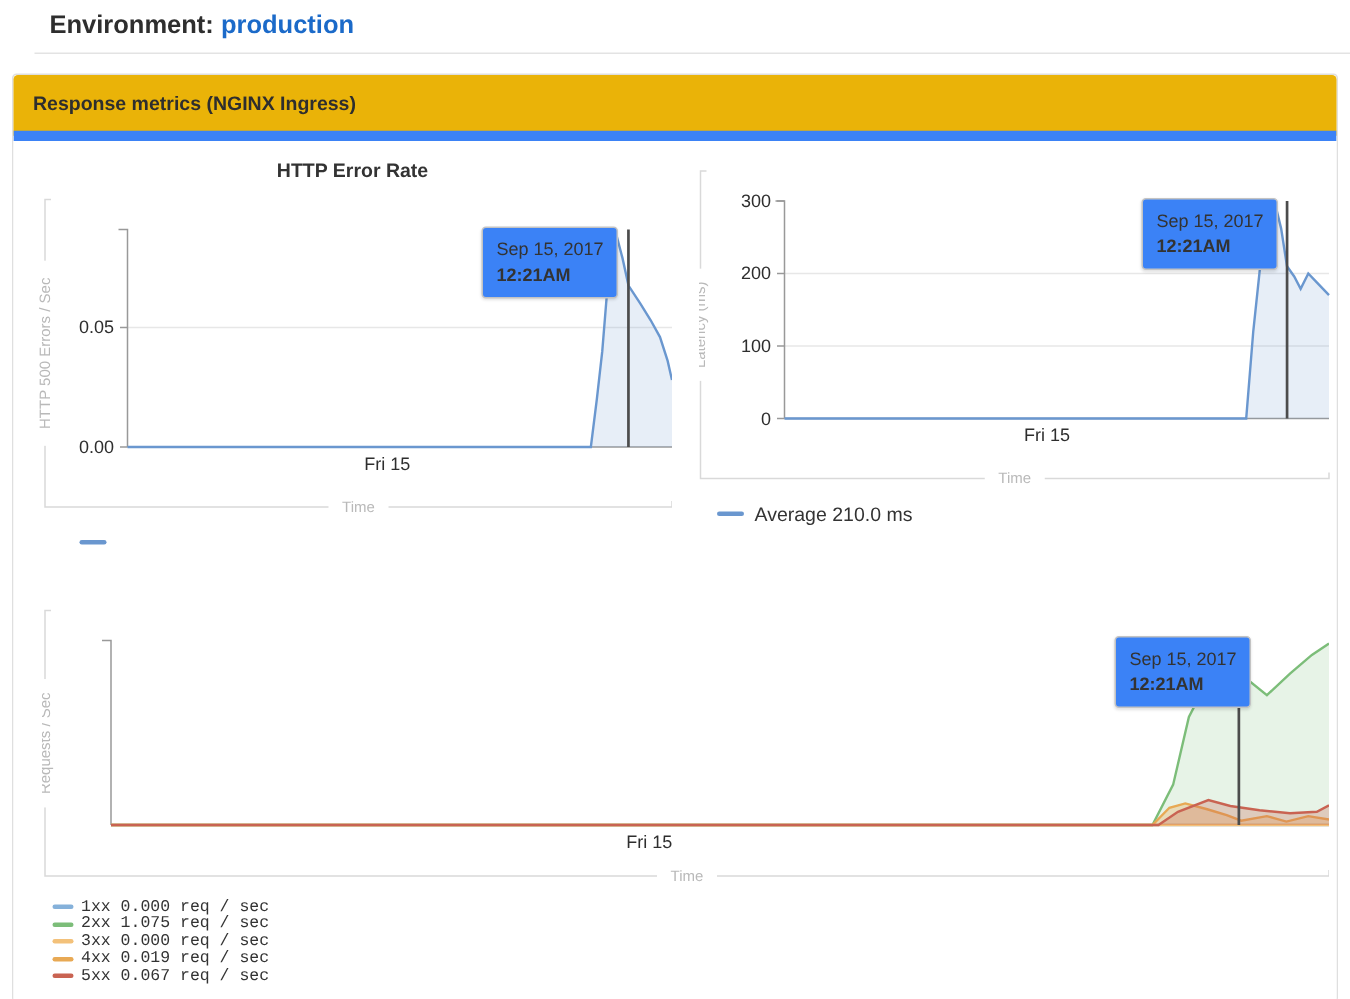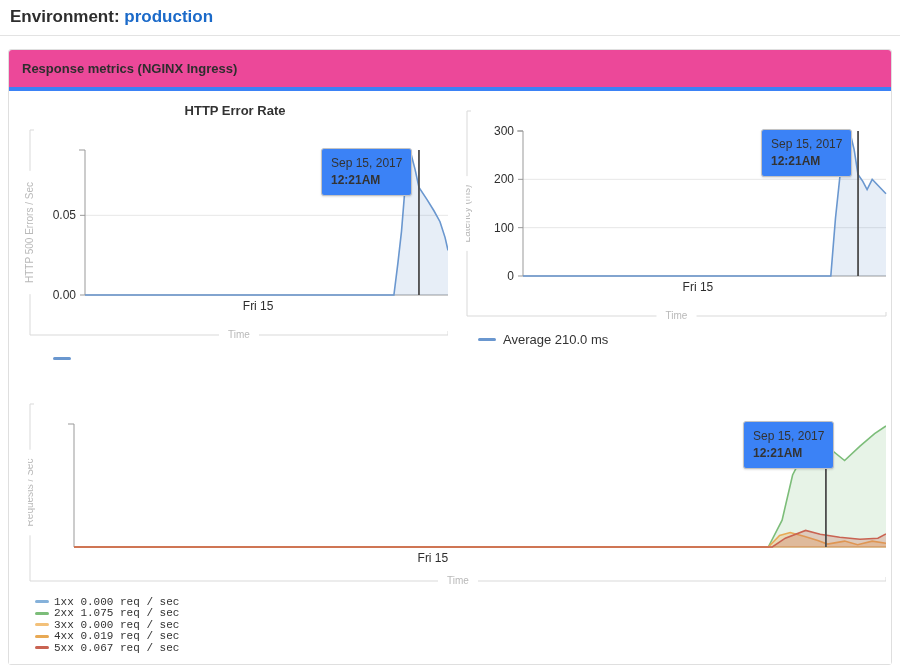--- a/index.html
+++ b/index.html
@@ -1,20 +1,20 @@
 <!DOCTYPE html>
 <html><head>
 <meta charset="utf-8">
 <style>
   html,body{margin:0;padding:0;background:#fff;}
   body{width:900px;height:666px;overflow:hidden;font-family:"Liberation Sans",sans-serif;color:#2e2e2e;}
-  .env-header{padding:7px 10px 8px;font-size:17px;font-weight:bold;border-bottom:1px solid #e3e3e3;}
+  .env-header{padding:7px 10px 8px;font-size:17px;font-weight:bold;border-bottom:1px solid #e3e3e3;margin-left:23px;}
   .env-link{color:#1b6ac9;text-decoration:none;font-weight:bold;cursor:pointer;}
   .panel{margin:13px 8px 0;border:1px solid #dfdfdf;border-radius:3px;}
-  .panel-heading{background:#ec4899;border-bottom:4px solid #3b82f6;border-radius:3px 3px 0 0;
+  .panel-heading{background:#eab308;border-bottom:7px solid #3b82f6;border-radius:3px 3px 0 0;
     padding:11px 13px;font-size:13px;font-weight:bold;color:#2e2e2e;}
   .panel-body{background:#fff;padding:12px 0 10px;}
   .charts-row{display:flex;}
   .chart{position:relative;}
   .chart-a{margin-left:13px;width:426px;}
   .chart-b{margin-left:18px;width:424px;}
   .chart-c{margin-left:19px;width:858px;margin-top:30px;}
   .chart-title{text-align:center;font-size:13px;font-weight:bold;color:#333;height:16px;margin-bottom:3px;}
   .plot-wrap{position:relative;}
   svg{display:block;}

